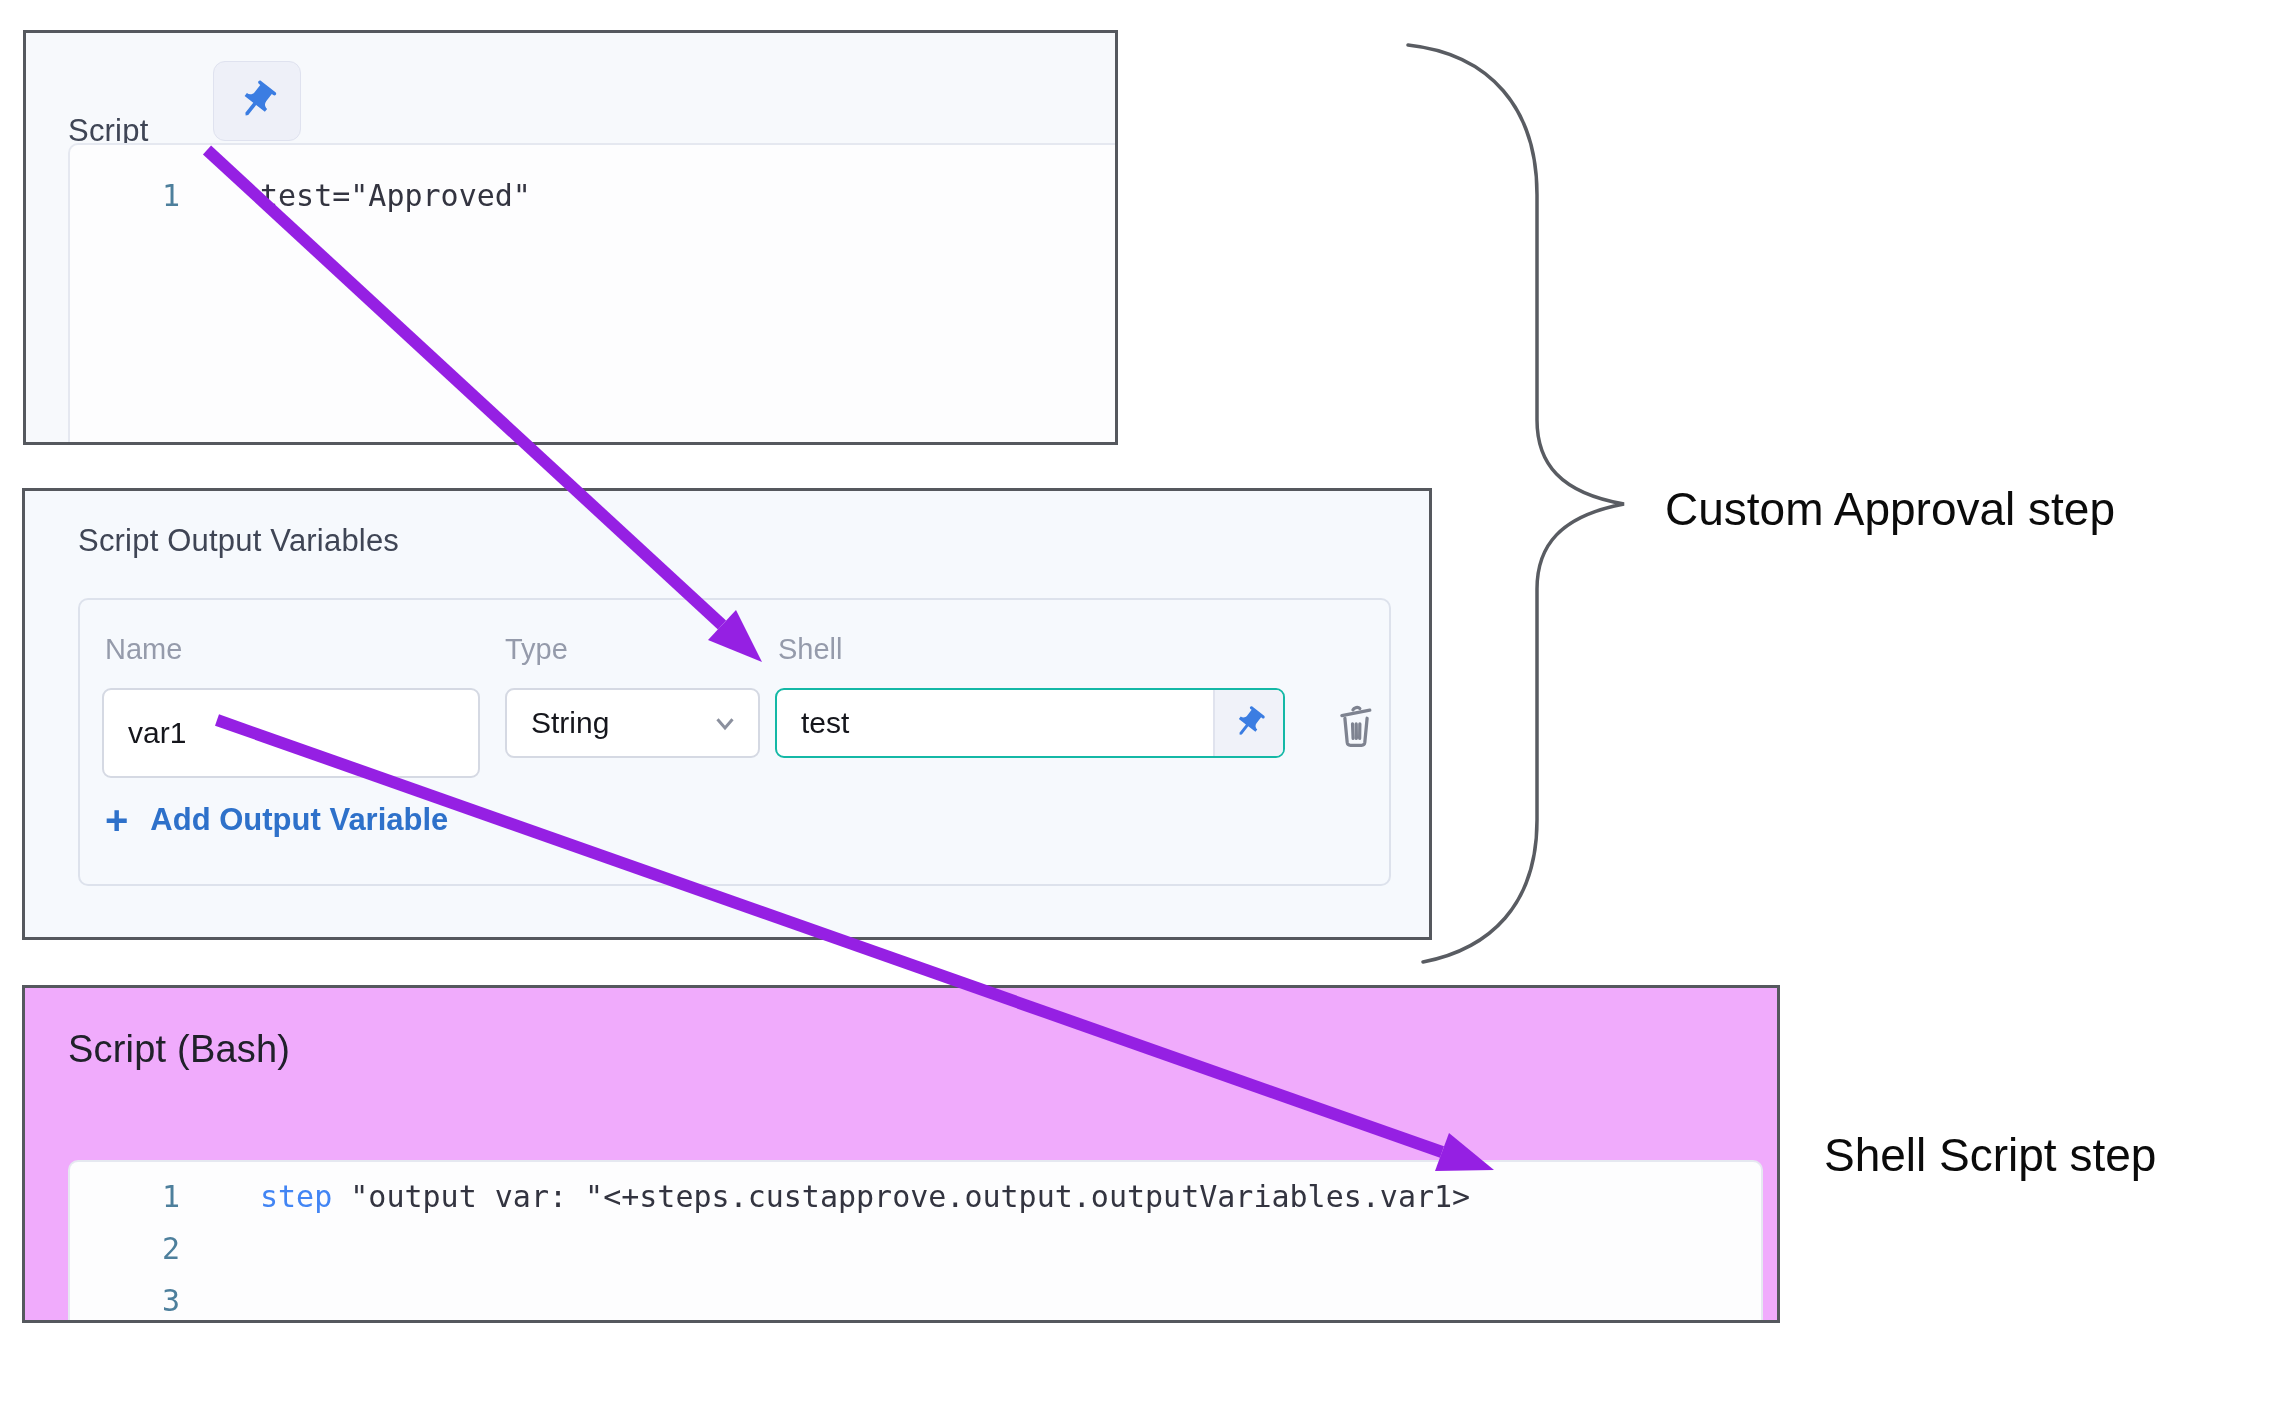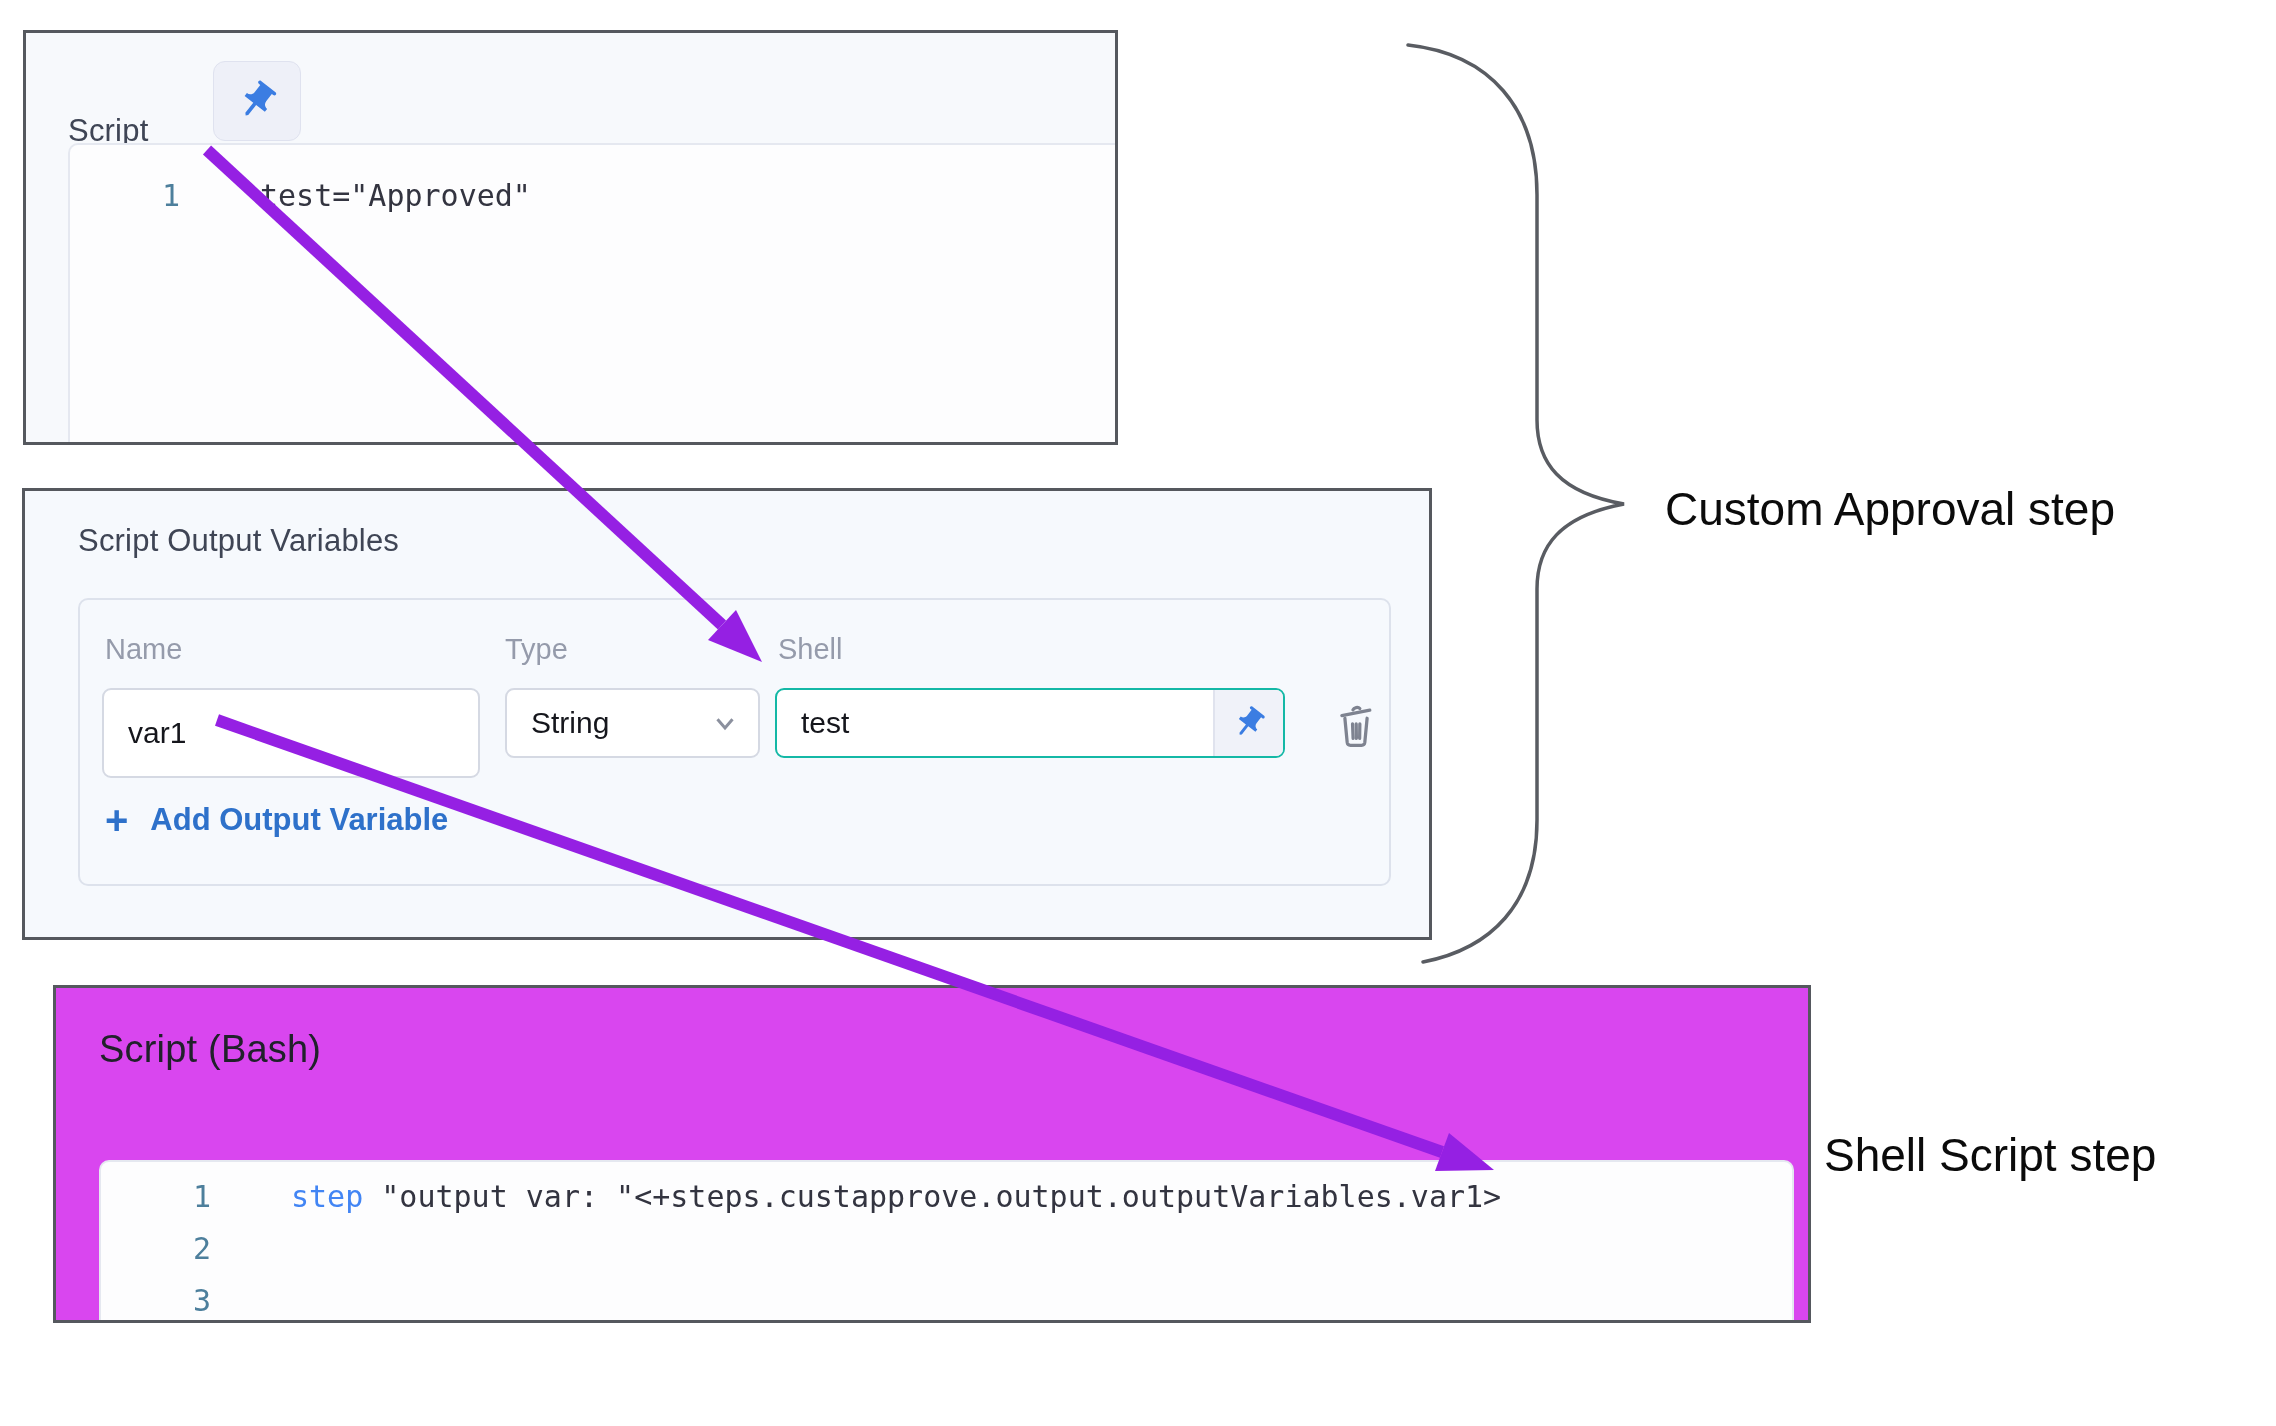--- a/index.html
+++ b/index.html
@@ -4,21 +4,21 @@
 <style>
   html,body{margin:0;padding:0;background:#ffffff;}
   body{width:2276px;height:1426px;position:relative;overflow:hidden;
        font-family:"Liberation Sans", sans-serif;}
   .canvas{position:absolute;inset:0;}
 
   
   .panel{position:absolute;border:3px solid #55585e;box-sizing:border-box;overflow:hidden;}
   .p1{left:23px;top:30px;width:1095px;height:415px;background:#f7f9fc;}
   .p2{left:22px;top:488px;width:1410px;height:452px;background:#f6f9fd;}
-  .p3{left:22px;top:985px;width:1758px;height:338px;background:#d946ef;margin-left:31px;}
+  .p3{left:22px;top:985px;width:1758px;height:338px;background:#f0abfc;}
 
   .panel-title{position:absolute;color:#3f4555;font-size:31px;letter-spacing:.2px;}
   .p1 .panel-title{left:42px;top:80px;}
   .p2 .panel-title{left:53px;top:32px;}
   .p3 .panel-title{left:43px;top:40px;font-size:38px;color:#20212a;}
 
   .pin-btn{position:absolute;left:187px;top:28px;width:88px;height:80px;
            background:#eef0f8;border:1px solid #dfe2ef;border-radius:12px;
            display:flex;align-items:center;justify-content:center;cursor:pointer;padding:0;}
   .pin-ic{width:44px;height:44px;transform:rotate(38deg);}

